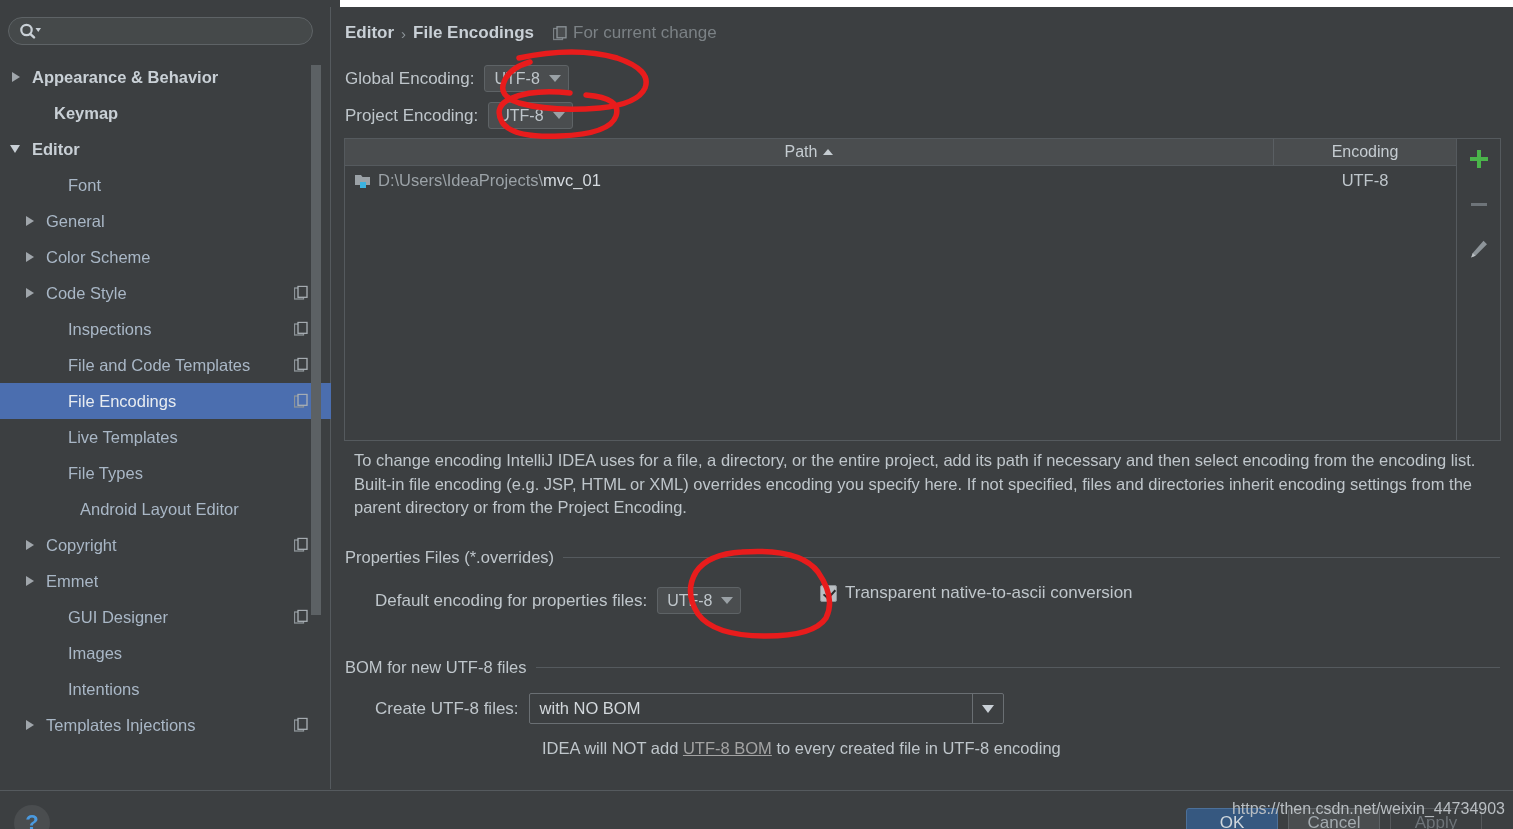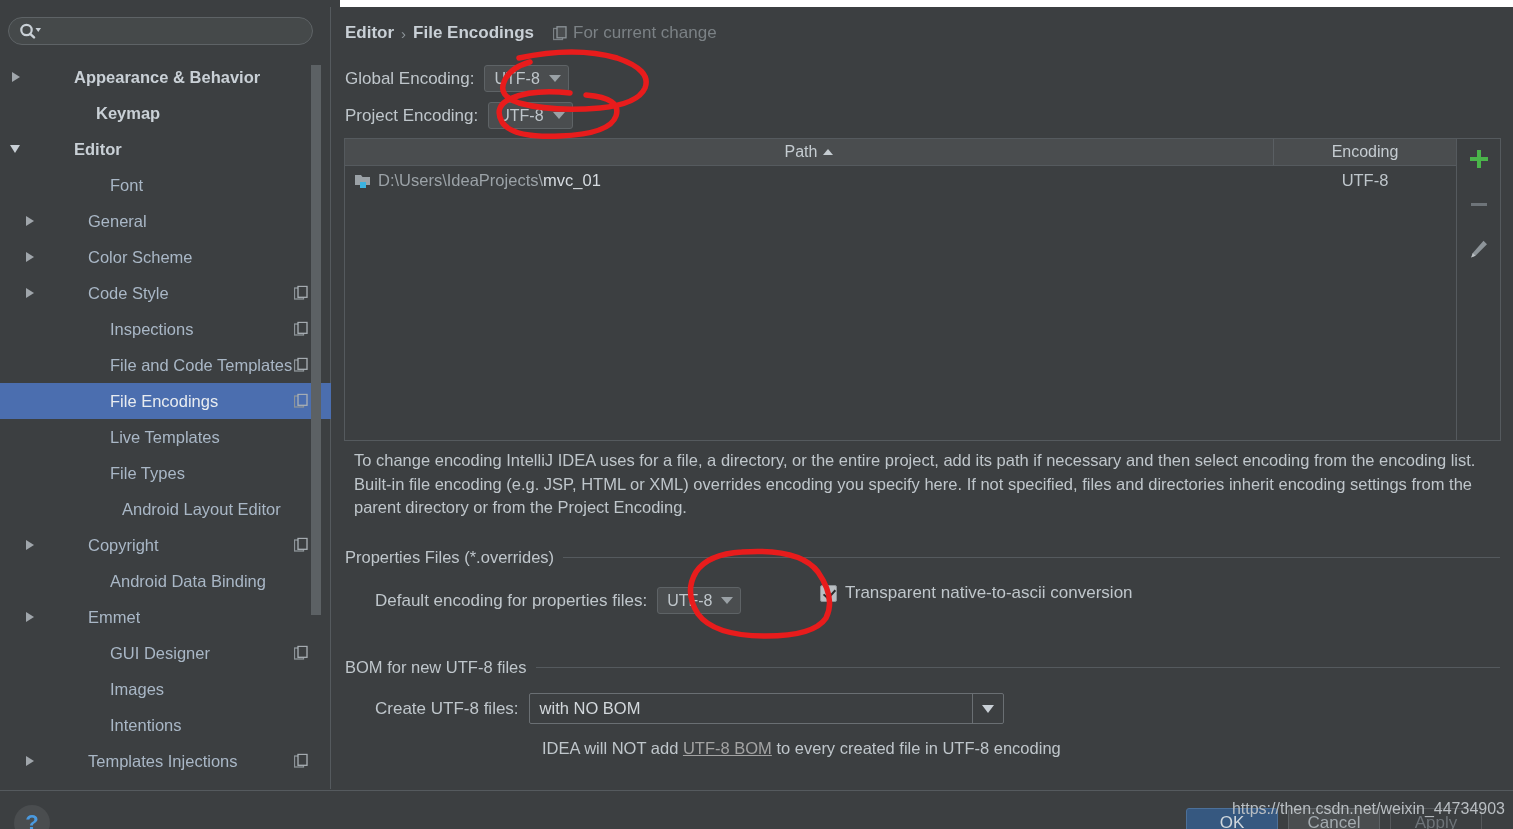--- a/index.html
+++ b/index.html
@@ -48,21 +48,20 @@
     width: 331px; height: 730px;
     overflow: hidden;
   }
   .nav-item {
     position: relative;
     height: 36px;
     display: flex; align-items: center;
     color: #a9b7c6;
     font-size: 16.5px;
     white-space: nowrap;
-    gap: 42px;
   }
   .nav-item.selected { background: #4b6eaf; }
   .nav-item.selected .nav-label { color: #e8ecf0; }
   .nav-item.bold .nav-label { font-weight: bold; color: #c9d0d6; }
   .nav-arrow {
     width: 14px; height: 14px;
     margin-left: 0px;
     flex: 0 0 auto;
     position: relative;
   }
@@ -346,24 +345,20 @@
           <span class="nav-arrow"></span>
           <span class="nav-label" style="margin-left: 8px;">Android Layout Editor</span>
         </div>
         <div class="nav-item" style="padding-left: 24px;">
           <span class="nav-arrow right"></span>
           <span class="nav-label" style="margin-left: 8px;">Copyright</span>
           <svg class="nav-copy-icon" width="15" height="15" viewBox="0 0 15 15">
             <rect x="0.5" y="2.5" width="9" height="11" fill="none" stroke="#8d9499" stroke-width="1.3"></rect>
             <rect x="4" y="0.8" width="9" height="11" fill="#3c3f41" stroke="#a9b0b5" stroke-width="1.3"></rect>
           </svg>
-        </div>
-        <div class="nav-item" style="padding-left: 46px;">
-          <span class="nav-arrow"></span>
-          <span class="nav-label" style="margin-left: 8px;">Android Data Binding</span>
         </div>
         <div class="nav-item" style="padding-left: 24px;">
           <span class="nav-arrow right"></span>
           <span class="nav-label" style="margin-left: 8px;">Emmet</span>
         </div>
         <div class="nav-item" style="padding-left: 46px;">
           <span class="nav-arrow"></span>
           <span class="nav-label" style="margin-left: 8px;">GUI Designer</span>
           <svg class="nav-copy-icon" width="15" height="15" viewBox="0 0 15 15">
             <rect x="0.5" y="2.5" width="9" height="11" fill="none" stroke="#8d9499" stroke-width="1.3"></rect>

